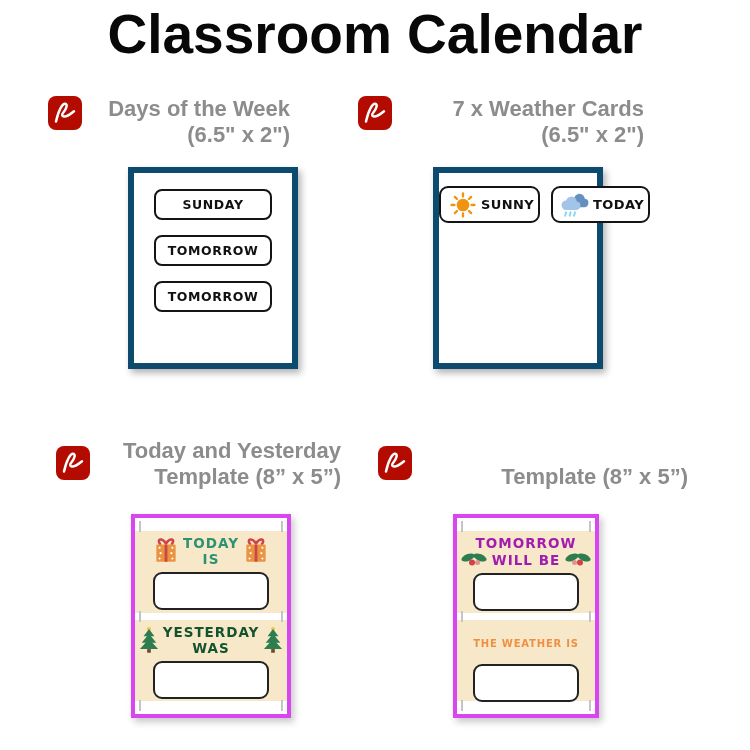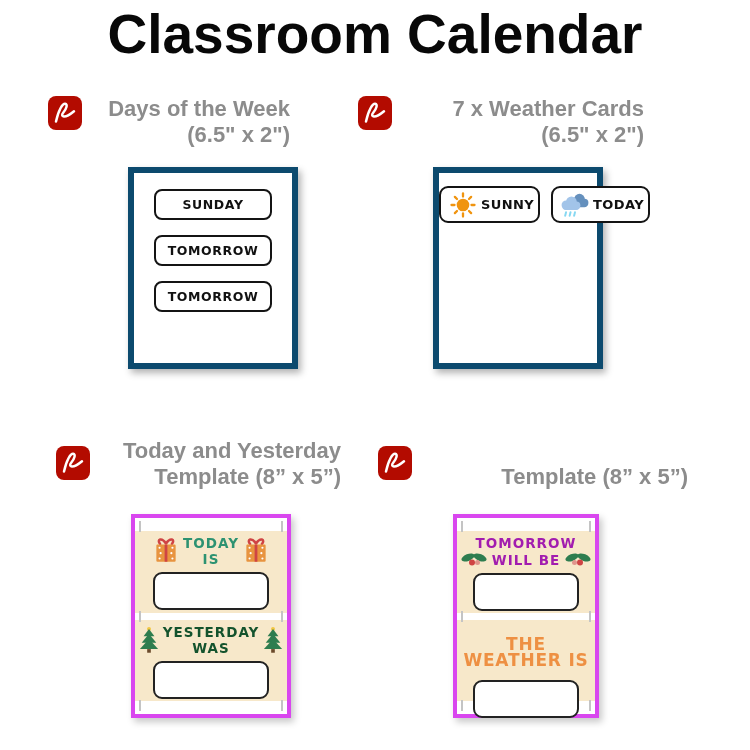--- a/index.html
+++ b/index.html
@@ -262,20 +262,20 @@
           <ellipse cx="8" cy="6" rx="7" ry="3.4" fill="#2e7d4f" transform="rotate(-22 8 6)"></ellipse>
           <ellipse cx="20" cy="6" rx="7" ry="3.4" fill="#2e7d4f" transform="rotate(22 20 6)"></ellipse>
           <circle cx="12" cy="11" r="3" fill="#cf4444"></circle>
             <circle cx="17.5" cy="11" r="2.5" fill="#e0948c"></circle>
         </svg>
       </div>
       <div class="blank-box bb-narrow"></div>
     </div>
 
     <div class="tpl-half half-bot" style="top:118px;">
-      <div class="head-txt c-orange" style="font-size:17px;letter-spacing:0.8px;">
+      <div class="head-txt c-orange" style="font-size:10px;letter-spacing:0.8px;">
         <span>THE WEATHER IS</span>
       </div>
       <div class="blank-box bb-narrow" style="margin-top:12px;"></div>
     </div>
   </div>
 
 </div>
 
 </body></html>

